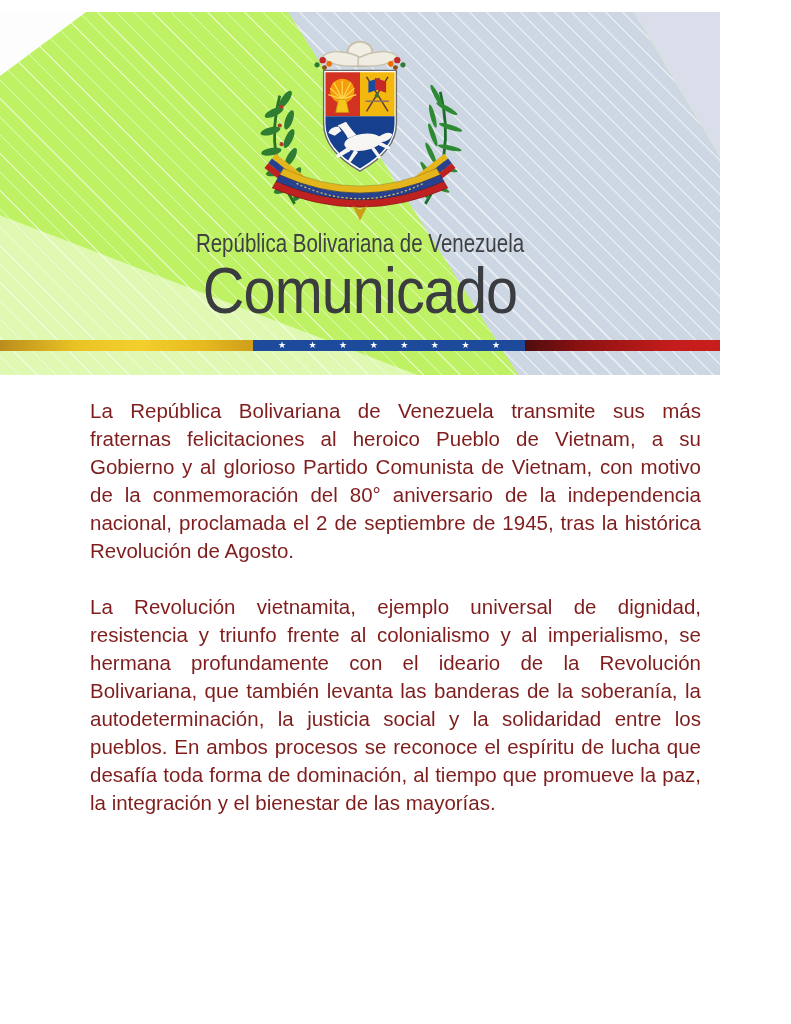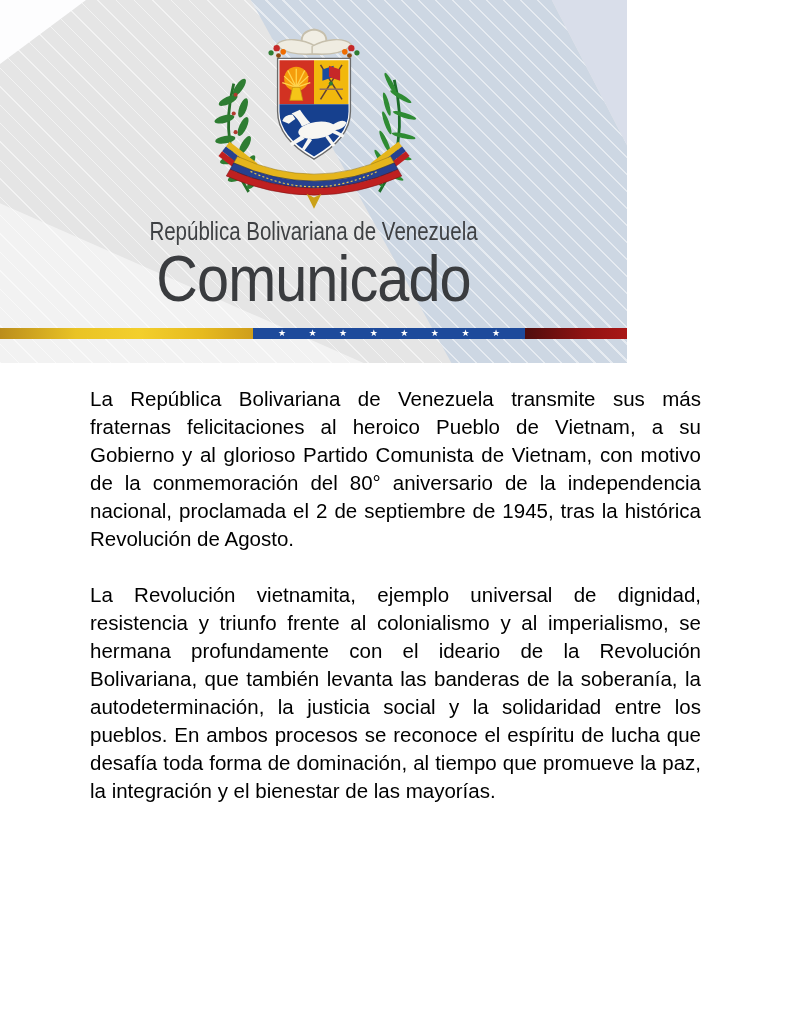--- a/index.html
+++ b/index.html
@@ -1,20 +1,20 @@
 <!DOCTYPE html>
 <html><head>
 <meta charset="utf-8">
 <style>
   html,body{margin:0;padding:0;}
   body{width:791px;height:1024px;background:#ffffff;font-family:"Liberation Sans",sans-serif;overflow:hidden;}
   .page{position:relative;width:791px;height:1024px;background:#ffffff;}
 
   
-  .masthead{position:relative;width:627px;height:363px;background:#e5e5e5;overflow:hidden;}
+  .masthead{position:relative;width:720px;height:363px;background:#bef264;overflow:hidden;margin-top:12px;}
   .stripes-base{position:absolute;inset:0;
     background:repeating-linear-gradient(45deg,rgba(255,255,255,.55) 0 1px,rgba(255,255,255,0) 1px 13px);}
   .band{position:absolute;inset:0;background:#cdd7e3;
     clip-path:polygon(40% 0,88% 0,100% 40%,100% 100%,72% 100%);}
   .band-stripes{position:absolute;inset:0;
     background:repeating-linear-gradient(45deg,rgba(255,255,255,.5) 0 1.5px,rgba(255,255,255,0) 1.5px 12px);
     clip-path:polygon(40% 0,88% 0,100% 40%,100% 100%,72% 100%);}
   .corner{position:absolute;inset:0;background:#d9deea;clip-path:polygon(88% 0,100% 0,100% 40%);}
   .white-tri{position:absolute;inset:0;background:#fdfdfe;clip-path:polygon(0 0,86px 0,0 64px);}
   .soft-wedge{position:absolute;inset:0;background:rgba(255,255,255,.5);clip-path:polygon(0 56%,0 100%,58% 100%);}
@@ -31,21 +31,21 @@
   
   .flag-stripe{position:absolute;top:328px;left:0;width:791px;height:11px;display:flex;}
   .seg{height:100%;}
   .seg.yellow{width:253px;background:linear-gradient(90deg,#bb8d1c 0%,#e9c325 30%,#f3cf2c 55%,#e6ba1f 80%,#cf9e1b 100%);}
   .seg.blue{width:272px;background:#1d4a9b;display:flex;align-items:center;justify-content:center;}
   .seg.red{width:266px;background:linear-gradient(90deg,#4f0d0d 0%,#8f1212 22%,#c41c1c 55%,#cb1e1e 78%,#a61414 100%);}
   .stars{color:#ffffff;font-size:9px;line-height:11px;letter-spacing:10px;text-indent:10px;white-space:nowrap;}
 
   
   .doc-body{padding:22px 90px 0 90px;}
-  .para{margin:0 0 28px 0;font-size:20.5px;line-height:28px;color:#000000;
+  .para{margin:0 0 28px 0;font-size:20.5px;line-height:28px;color:#7f1d1d;
     text-align:justify;text-justify:inter-word;}
 </style>
 </head>
 <body>
 
 <div class="page">
 
   <header class="masthead">
     <div class="stripes-base"></div>
     <div class="band"></div>

